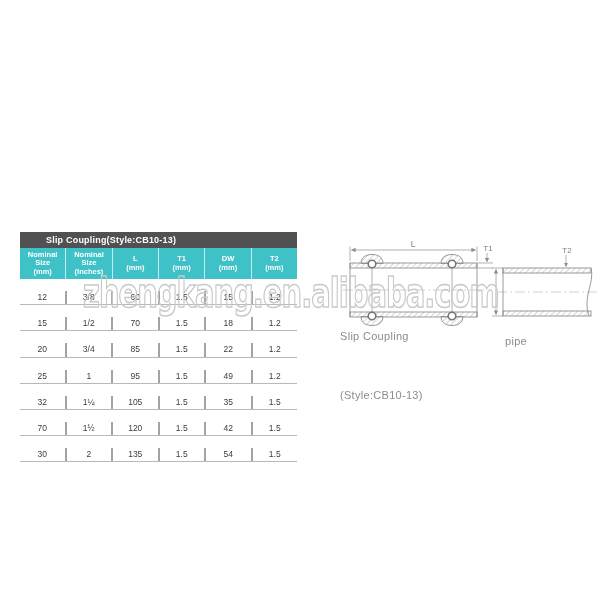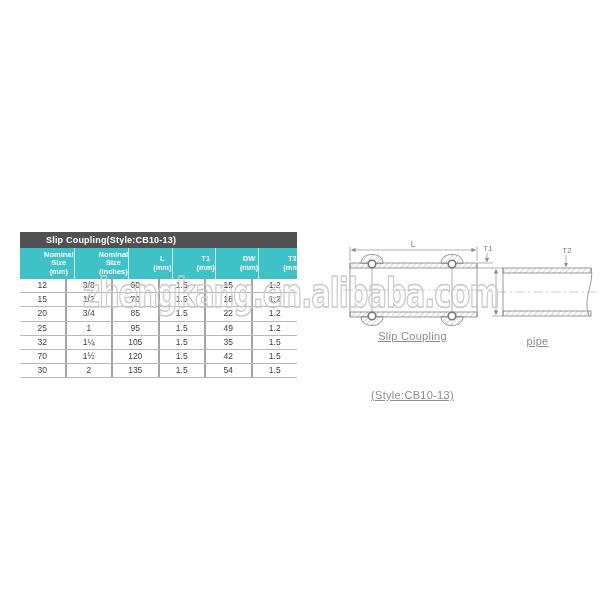--- a/index.html
+++ b/index.html
@@ -15,24 +15,23 @@
   .title-bar {
     height:16px; line-height:16px; background:#515153; color:#fff;
     font-size:9px; font-weight:bold; padding-left:26px; letter-spacing:.2px;
   }
   .thead { display:flex; background:#3fc1c8; height:31px; }
   .hcell {
     flex:1; display:flex; align-items:center; justify-content:center;
     color:#fff; font-size:7.5px; line-height:8.5px; text-align:center;
     white-space:pre-line; border-left:1px solid rgba(255,255,255,.7);
     font-weight:bold;
-    padding-left:24px;
   }
   .hcell:first-child { border-left:none; }
-  .trow { display:flex; height:13.2px; border-bottom:1px solid #b9b9b9; }
+  .trow { display:flex; height:13.2px; border-bottom:1px solid #b9b9b9;margin-top:12px; }
   .tcell {
     flex:1; font-size:8.5px; color:#3c3c3c; text-align:center;
     line-height:13px; border-left:2px solid #a3a3a3; overflow:hidden;
   }
   .tcell:first-child { border-left:none; }
 
   
   .watermark {
     position:absolute; left:83px; top:270px; z-index:6;
     font-family:"DejaVu Sans", sans-serif; font-weight:bold;
@@ -41,22 +40,22 @@
     transform:scaleY(1.38); transform-origin:left top;
     pointer-events:none;
   }
   @supports not (-webkit-text-stroke: 1px #000) {
     .watermark { color:#d8d8d8; }
   }
 
   
   svg.drawings { position:absolute; left:0; top:0; z-index:2; }
   .caption {
-    position:absolute; color:#8c8c8c; font-size:11px; text-align:center;
-    letter-spacing:.3px; z-index:3;text-decoration:underline;
+    position:absolute; color:#8c8c8c; font-size:11px; text-align:left;
+    letter-spacing:.3px; z-index:3;
   }
   .cap-coupling-1 { left:340px; top:330px; width:145px; }
   .cap-coupling-2 { left:340px; top:345px; width:145px;margin-top:44px; }
   .cap-pipe       { left:505px; top:335px; width:65px;  }
 </style>
 </head>
 <body>
 
 <div class="stage">
 

